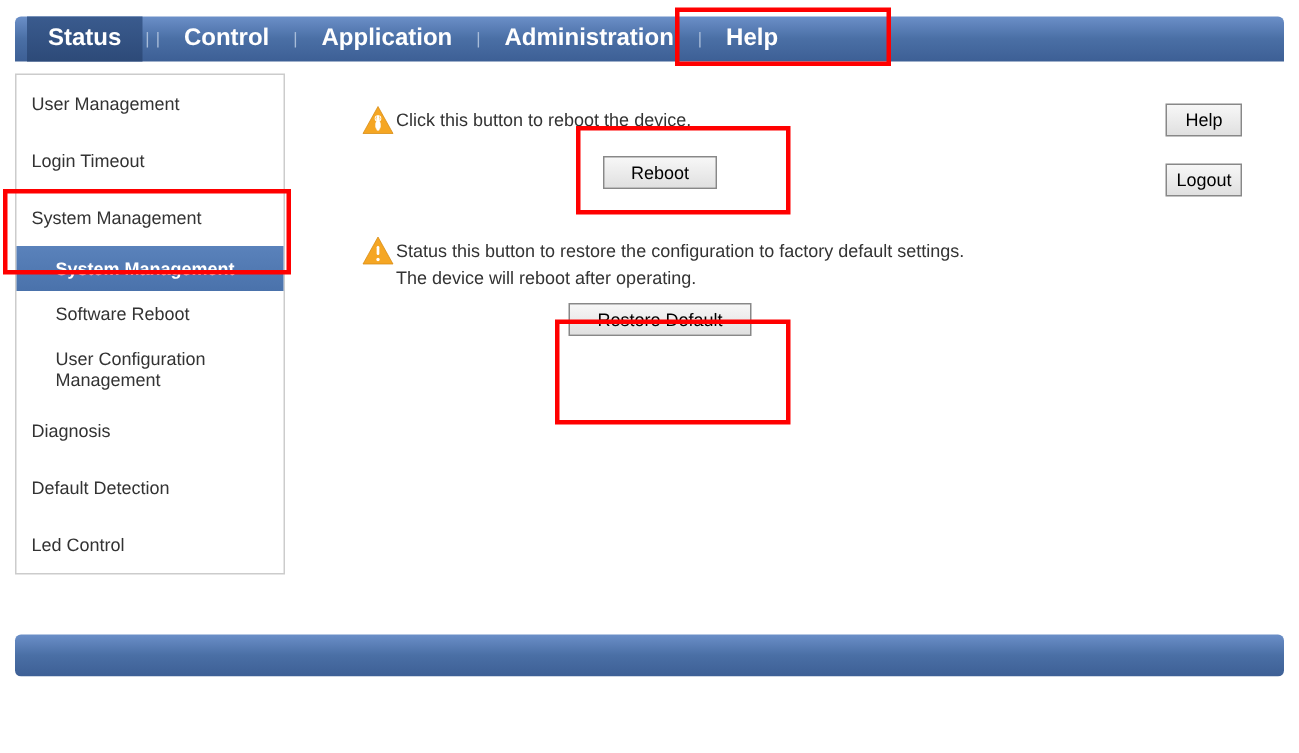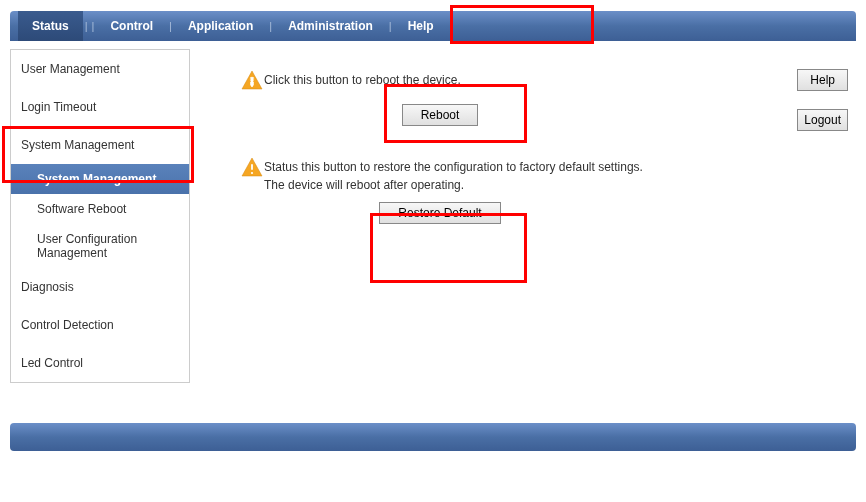--- a/index.html
+++ b/index.html
@@ -19,21 +19,21 @@
       display: flex;
       align-items: center;
       padding-left: 8px;
       border-radius: 4px 4px 0 0;
       margin: 0 10px;
       position: relative;
     }
     .topnav-item {
       color: #fff;
       font-weight: bold;
-      font-size: 12px;
+      font-size: 16px;
       padding: 0 14px;
       cursor: pointer;
       line-height: 30px;
       height: 30px;
       position: relative;
     }
     .topnav-item.active {
       background: linear-gradient(to bottom, #3a5b8e 0%, #2d4a78 100%);
     }
     .topnav-sep {
@@ -46,21 +46,21 @@
       border: 3px solid #ff0000;
       top: 5px;
       left: 450px;
       width: 144px;
       height: 39px;
       pointer-events: none;
       z-index: 100;
     }
     .main-area {
       display: flex;
-      padding: 8px 8px 0 10px;
+      padding: 8px 28px 0 10px;
       gap: 10px;
       align-items: flex-start;
     }
     .sidebar {
       width: 180px;
       border: 1px solid #ccc;
       background: #fff;
       position: relative;
     }
     .sidebar-item {
@@ -186,21 +186,21 @@
 <div class="main-area">
 
   <div class="sidebar">
     <div class="sidebar-item">User Management</div>
     <div class="sidebar-item">Login Timeout</div>
     <div class="sidebar-item">System Management</div>
     <div class="sidebar-sub selected">System Management</div>
     <div class="sidebar-sub">Software Reboot</div>
     <div class="sidebar-sub">User Configuration Management</div>
     <div class="sidebar-item">Diagnosis</div>
-    <div class="sidebar-item">Control Detection</div>
+    <div class="sidebar-item">Default Detection</div>
     <div class="sidebar-item">Led Control</div>
   </div>
 
   <div class="content">
 
     <div class="right-btns">
       <button class="std-button" style="padding:3px 10px;">Help</button>
       <button class="std-button" style="padding:3px 6px;">Logout</button>
     </div>
 

